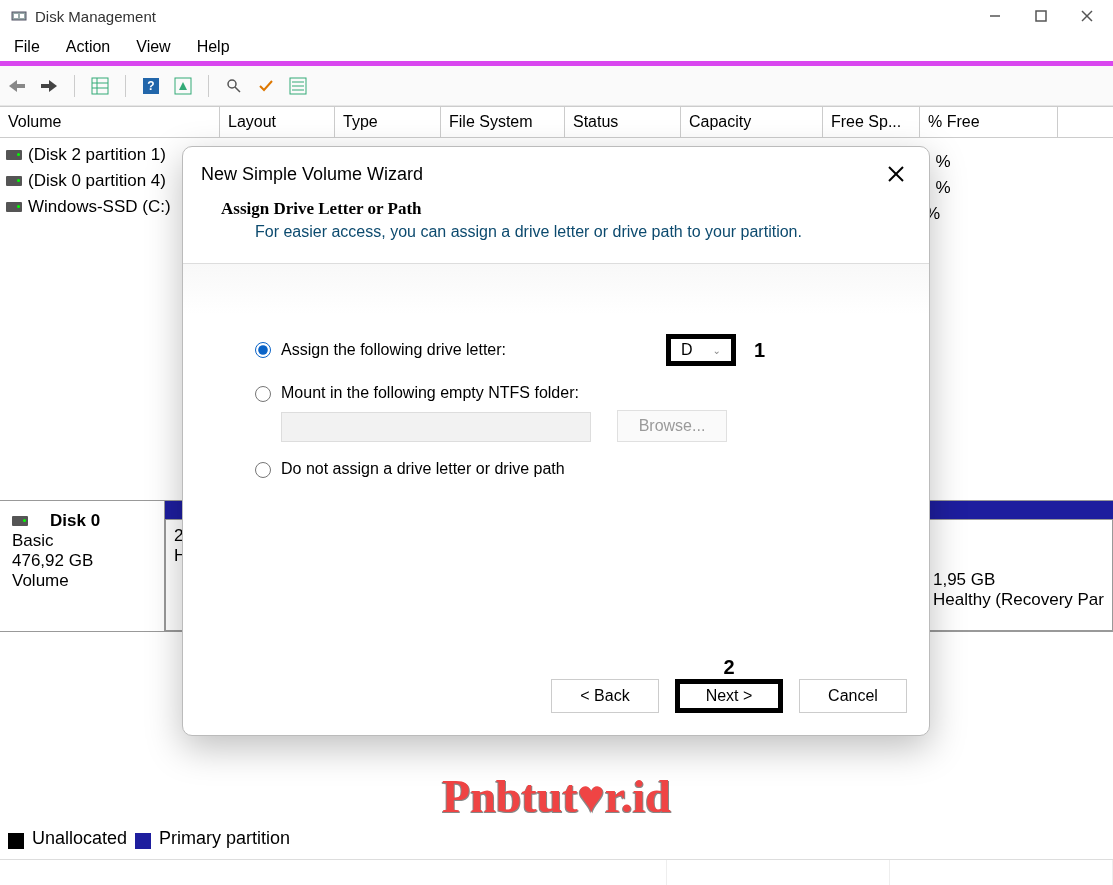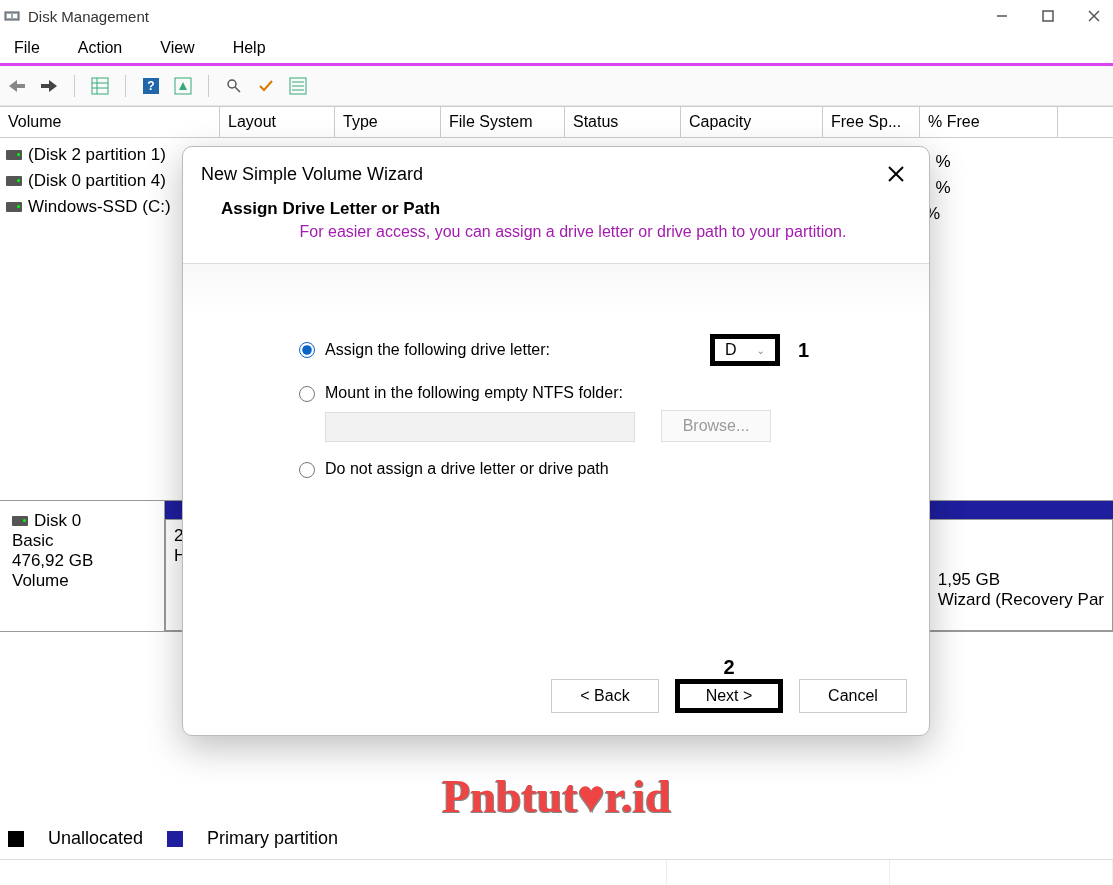--- a/index.html
+++ b/index.html
@@ -7,53 +7,53 @@
     font-family: "Segoe UI", Tahoma, sans-serif;
     font-size: 14px;
     background: #fff;
     color: #000;
     width: 1113px;
     height: 885px;
     position: relative;
     overflow: hidden;
   }
   
-  .titlebar { height: 32px; display: flex; align-items: center; padding: 0 4px; }
+  .titlebar { height: 32px; display: flex; align-items: center; padding: 0 11px; }
   .titlebar-icon { width: 16px; height: 16px; margin-right: 8px; display:inline-block; }
   .titlebar-title { font-size: 15px; color: #333; flex: 1; }
   .win-controls { display:flex; gap: 28px; margin-right: 6px;}
   .win-btn { width: 18px; height: 18px; display:flex; align-items:center; justify-content:center; color:#555;}
   
-  .menubar { height: 34px; display:flex; align-items:center; gap: 38px; padding: 0 14px; font-size: 16px; border-bottom: 3px solid #d946ef; text-align: center;}
+  .menubar { height: 34px; display:flex; align-items:center; gap: 26px; padding: 0 14px; font-size: 16px; border-bottom: 5px solid #d946ef; text-align: center;}
   .menu-item { cursor: default; }
   
   .toolbar { height: 40px; display:flex; align-items:center; gap: 10px; padding: 0 6px; border-bottom: 1px solid #e6e6e6; background:#fafafa;}
   .tool-btn { width: 22px; height: 22px; display:flex; align-items:center; justify-content:center;}
   .tool-sep { width:1px; height:22px; background:#ccc; margin: 0 4px;}
   
   .colheaders { height: 32px; display:flex; border-top:1px solid #ccc; border-bottom:1px solid #ccc; background:#fff; font-size:16px;}
   .colh { border-right:1px solid #ccc; padding: 4px 8px; display:flex; align-items:center;}
   
   .vollist { padding: 4px 6px; font-size:17px; }
   .volrow { display:flex; align-items:center; height:26px; gap:6px;}
   .drive-icon { width:16px; height:10px; background:#555; border-radius:1px; display:inline-block; position:relative;}
   .drive-icon::after{content:""; position:absolute; right:2px; top:3px; width:3px; height:3px; background:#0f0; border-radius:50%;}
   .pctcell { position:absolute; font-size:17px;}
   
   .diskpanel { position:absolute; left:0; top:500px; right:0; border-top:1px solid #999; border-bottom:1px solid #999; background:#fff;}
   .diskrow { display:flex; height:130px; }
   .diskinfo { width:165px; border-right:1px solid #999; padding:10px 12px; font-size:17px;}
-  .diskinfo .dname{ font-weight:400;}
+  .diskinfo .dname{ font-weight:700;margin-left:16px;}
   .diskparts { flex:1; display:flex; position:relative;}
   .parthdr { height:18px; background:#1e1e9e;}
   .partbox { border:1px solid #999; padding:6px 8px; font-size:17px; display:flex; flex-direction:column; justify-content:flex-start; position:relative;}
   .partbox.p1{ width:20px;}
   .partbox.p4{ flex:1;}
   
-  .legend { position:absolute; left:8px; bottom:36px; display:flex; align-items:center; gap:24px; font-size:18px;}
+  .legend { position:absolute; left:8px; bottom:36px; display:flex; align-items:flex-end; gap:8px; font-size:18px;}
   .sw { width:16px; height:16px; display:inline-block;}
   .sw.black{ background:#000;}
   .sw.blue{ background:#1e1e9e;}
   
   .watermark {
     position:absolute; left:50%; transform:translateX(-50%);
     top: 770px; font-size: 46px; font-weight: 700;
     color:#ef4444; text-shadow: 1px 1px 0 #888, -1px 1px 0 #888;
     font-family: "Comic Sans MS", cursive;
   }
@@ -64,24 +64,24 @@
   .wizard {
     position:absolute; left:182px; top:146px; width:748px; height:590px;
     background:#fff; border:1px solid #bbb; border-radius:10px;
     box-shadow: 0 12px 36px rgba(0,0,0,0.25);
     display:flex; flex-direction:column;
   }
   .wiz-title { display:flex; align-items:center; justify-content:space-between; padding: 16px 22px 10px 18px;}
   .wiz-title-text { font-size:18px; }
   .wiz-close { width:22px; height:22px; display:flex; align-items:center; justify-content:center; font-size:20px;}
   .wiz-head { padding: 4px 38px 22px 38px; }
-  .wiz-head h3{ font-size:17px; font-weight:700; margin-bottom:4px;}
-  .wiz-head p{ font-size:16px; color:#a21caf; padding-left:34px;text-align:center;}
+  .wiz-head h3{ font-size:17px; font-weight:700; margin-bottom:4px;font-family:Liberation Serif, serif;}
+  .wiz-head p{ font-size:16px; color:#0c4a6e; padding-left:34px;}
   .wiz-divider{ height:1px; background:#ddd; margin: 0;}
-  .wiz-body { flex:1; padding: 70px 58px 20px 116px; background: linear-gradient(#f8f8f8,#fff 50px);}
+  .wiz-body { flex:1; padding: 70px 58px 20px 72px; background: linear-gradient(#f8f8f8,#fff 50px);}
   .opt { display:flex; align-items:flex-end; gap:10px; margin-bottom: 18px; font-size:16px;}
   .opt input[type=radio]{ width:16px; height:16px; accent-color:#0a63c7;}
   .opt-row1 { display:flex; align-items:center; }
   .drive-select {
     margin-left: 150px; width:70px; height:32px; border:5px solid #000;
     display:flex; align-items:center; justify-content:space-between; padding:0 10px; font-size:16px;
     position:relative;
   }
   .drive-select .chev{ font-size:10px; color:#888;}
   .annot { font-size:20px; font-weight:700; margin-left:8px;}
@@ -231,21 +231,21 @@
     </div>
     <div class="diskparts">
       <div style="position:absolute;left:0;right:0;top:0;" class="parthdr"></div>
       <div class="partbox p1" style="margin-top:18px; height:112px;">
         <span>2</span>
         <span>H</span>
       </div>
       <div class="partbox p4" style="margin-top:18px; height:112px; text-align:right;">
         <div style="position:absolute; right:8px; top:50px; text-align:left;">
           <div>1,95 GB</div>
-          <div>Wizard (Recovery Par</div>
+          <div>Healthy (Recovery Par</div>
         </div>
       </div>
     </div>
   </div>
 </div>
 
 <div class="legend">
   <span class="sw black"></span>
   <span>Unallocated</span>
   <span class="sw blue"></span>

